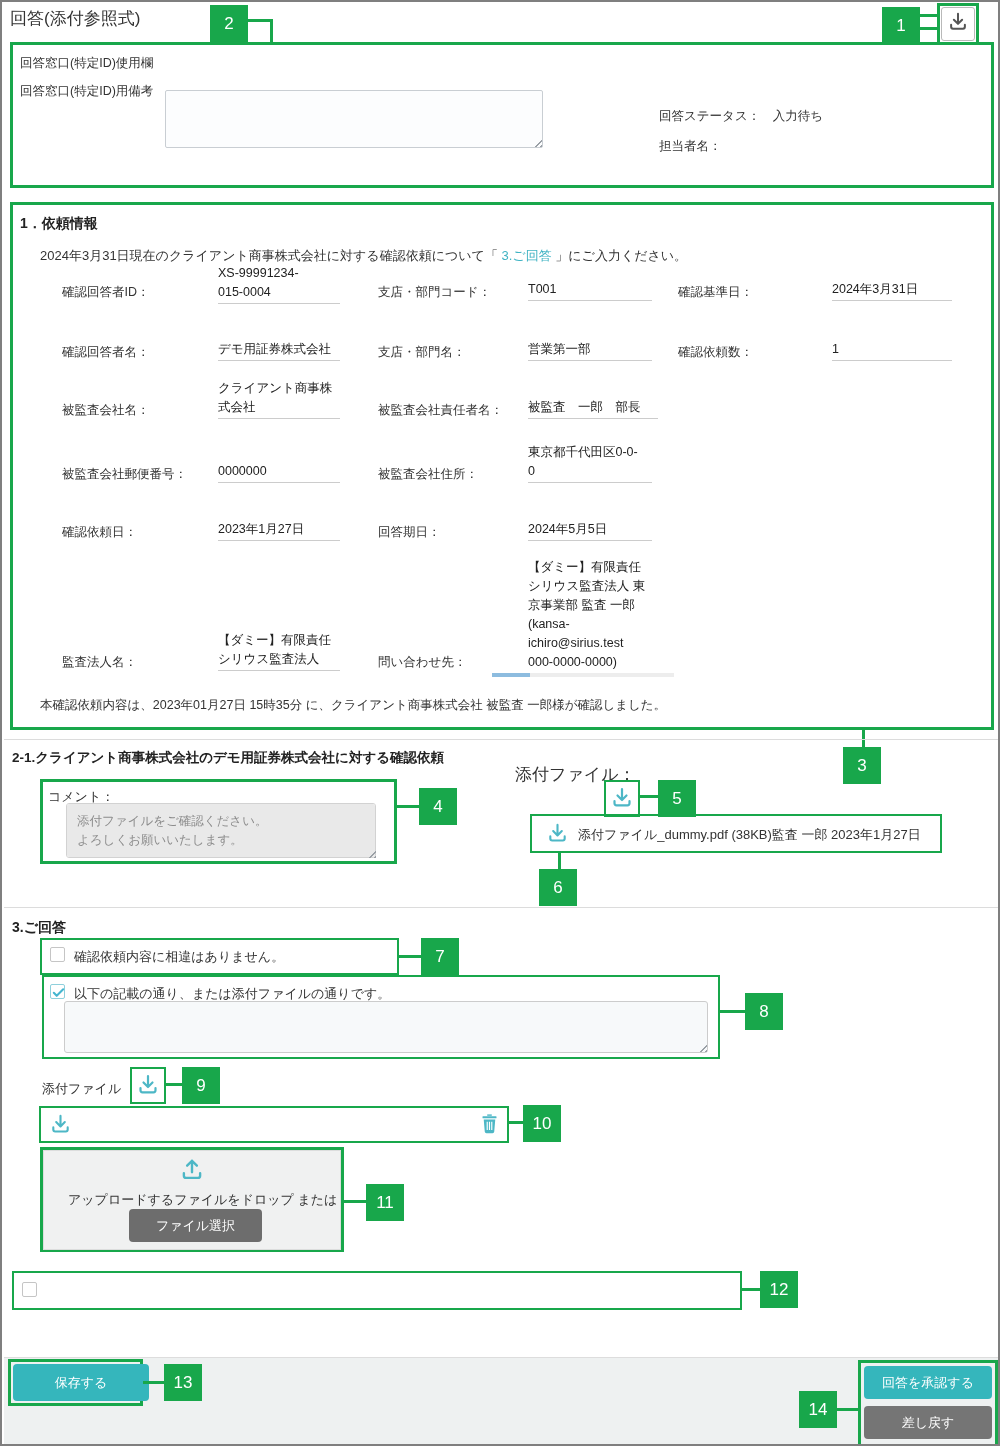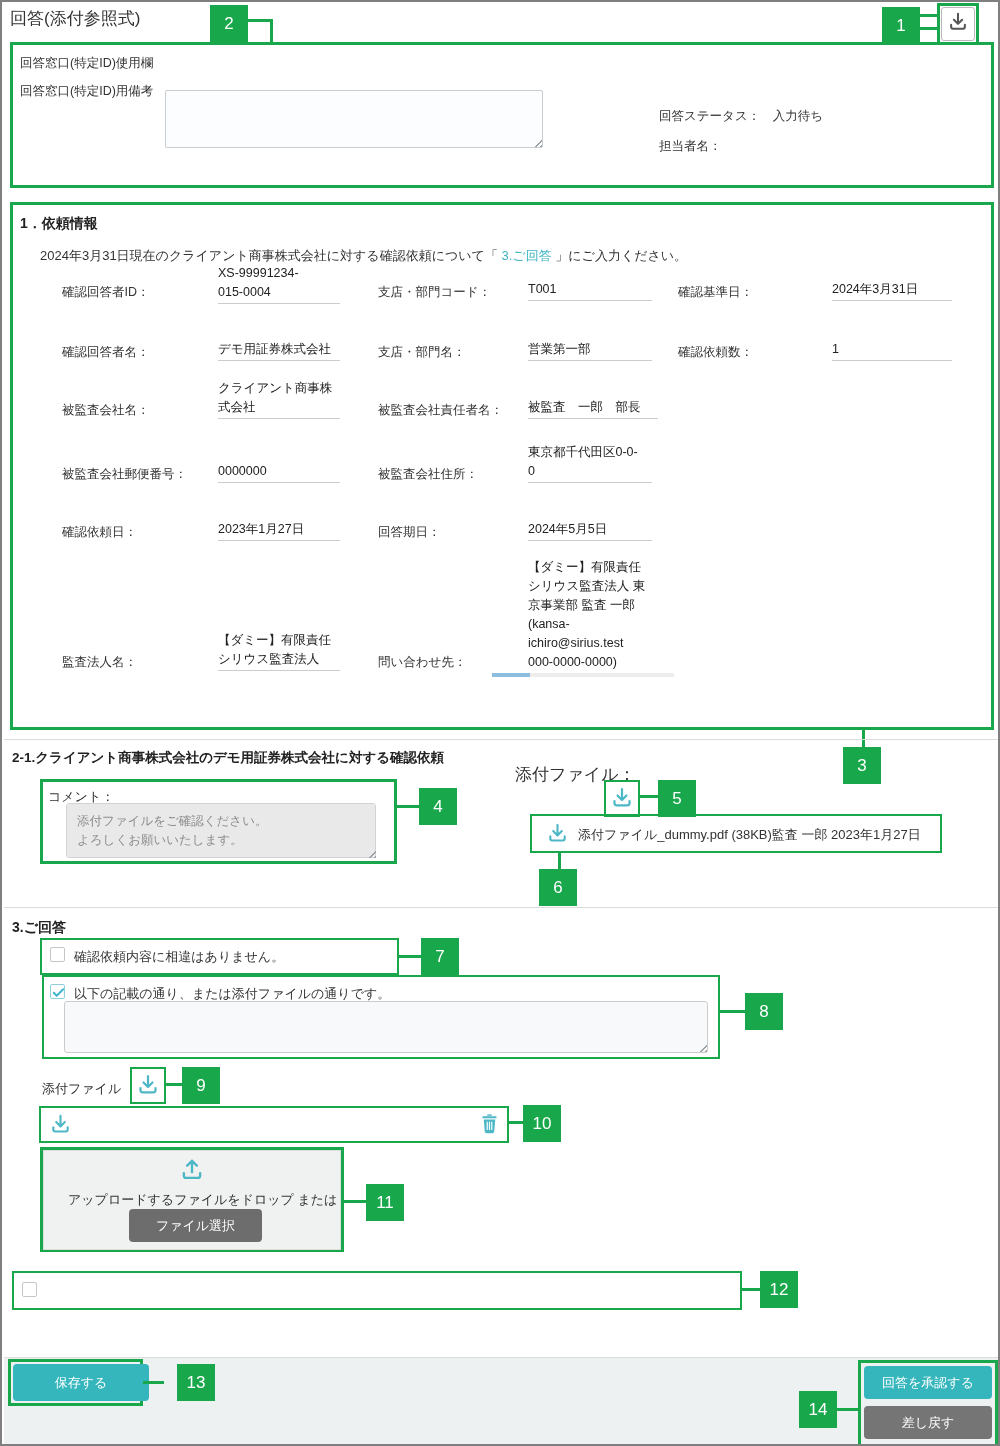--- a/index.html
+++ b/index.html
@@ -120,20 +120,21 @@
   <div class="lbl" style="left:376px;top:651px">問い合わせ先：</div>
   <div class="val" style="left:526px;top:556px;width:146px">【ダミー】有限責任
 シリウス監査法人 東
 京事業部 監査 一郎
 (kansa-
 ichiro@sirius.test
 000-0000-0000)</div>
   <div class="scroll-track" style="left:490px;top:671px;width:182px"></div>
   <div class="scroll-thumb" style="left:490px;top:671px;width:38px"></div>
 
+  <div class="note" style="left:38px;top:695px">本確認依頼内容は、2023年01月27日 15時35分 に、クライアント商事株式会社 被監査 一郎様が確認しました。</div>
 
   <div class="conn" style="left:860px;top:728px;width:3px;height:17px"></div>
   <div class="badge" style="left:841px;top:745px">3</div>
 
   <div class="divider" style="top:737px"></div>
 
   <div class="sec-head" style="left:10px;top:747px;font-size:13.5px">2-1.クライアント商事株式会社のデモ用証券株式会社に対する確認依頼</div>
 
   <div class="green-box" style="left:38px;top:777px;width:357px;height:85px"></div>
   <div class="lbl" style="left:46px;top:785px;font-size:13px">コメント：</div>
@@ -230,21 +231,21 @@
   <div class="conn" style="left:342px;top:1198px;width:22px;height:3px"></div>
 
   <div class="green-box thin-green" style="left:10px;top:1269px;width:730px;height:39px"></div>
   <div class="cb" style="left:20px;top:1280px"></div>
   <div class="badge" style="left:758px;top:1269px">12</div>
   <div class="conn" style="left:740px;top:1286px;width:18px;height:3px"></div>
 
   <div class="footer-bar"></div>
   <div class="green-box" style="left:6px;top:1357px;width:135px;height:47px"></div>
   <button class="btn btn-teal" style="left:11px;top:1362px;width:136px;height:37px">保存する</button>
-  <div class="badge" style="left:175px;top:1362px">13</div>
+  <div class="badge" style="left:162px;top:1362px">13</div>
   <div class="conn" style="left:141px;top:1379px;width:21px;height:3px"></div>
 
   <div class="green-box" style="left:856px;top:1358px;width:140px;height:88px"></div>
   <button class="btn btn-teal" style="left:862px;top:1364px;width:128px;height:33px">回答を承認する</button>
   <button class="btn btn-gray" style="left:862px;top:1404px;width:128px;height:33px">差し戻す</button>
   <div class="badge" style="left:797px;top:1389px">14</div>
   <div class="conn" style="left:835px;top:1406px;width:21px;height:3px"></div>
 
 </div>
 

